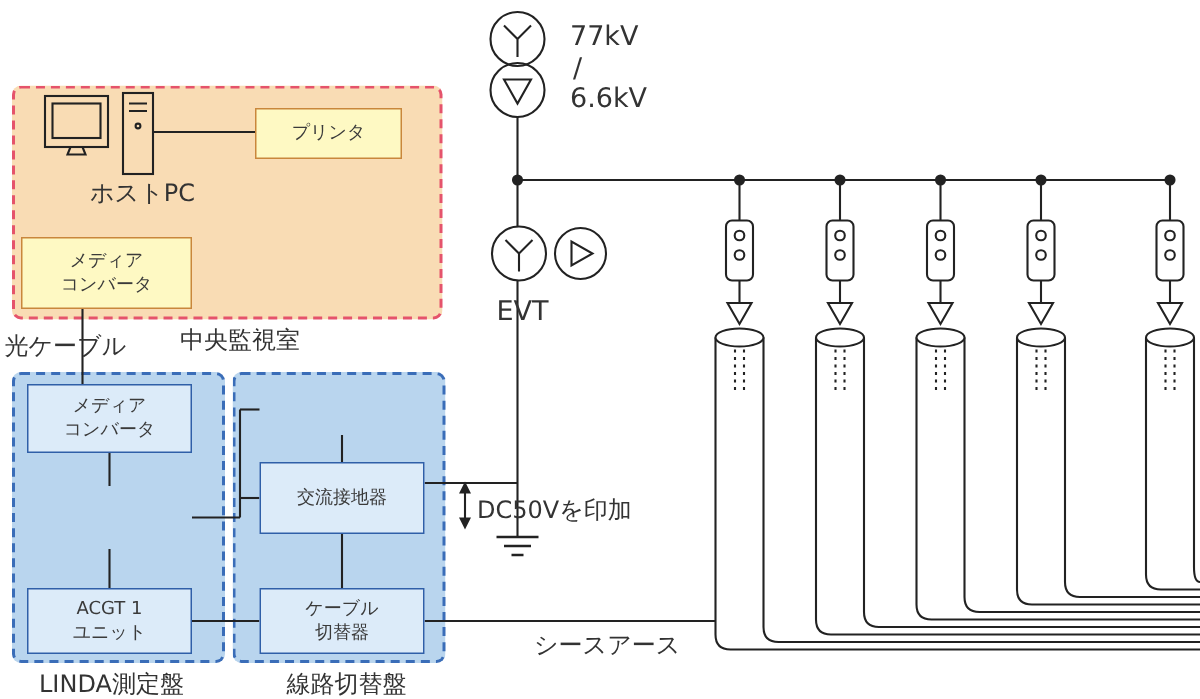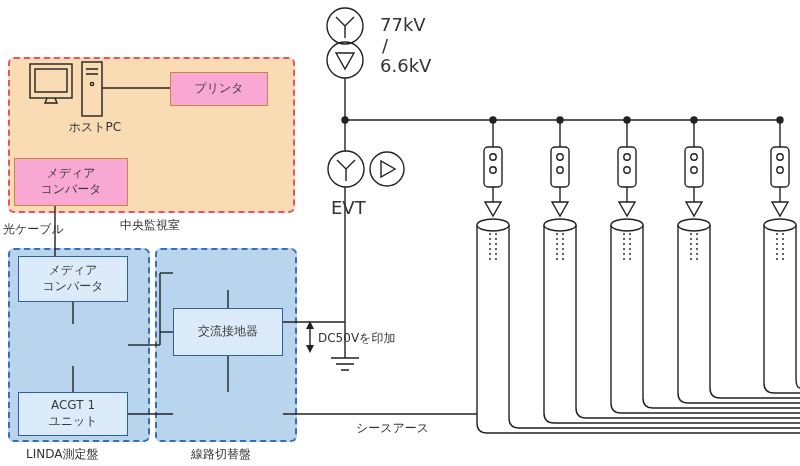--- a/index.html
+++ b/index.html
@@ -8,23 +8,23 @@
     font-family:"DejaVu Sans","Liberation Sans",sans-serif;color:#333;
   }
   svg{position:absolute;left:0;top:0;}
   .zone{position:absolute;box-sizing:border-box;border-radius:6px;}
   .zone-red{border:2px dashed #e5536b;background:#f9dcb4;}
   .zone-blue{border:2px dashed #3a6db8;background:#b9d5ee;}
   .box{
     position:absolute;box-sizing:border-box;display:flex;align-items:center;justify-content:center;
     text-align:center;white-space:pre-line;font-size:12px;line-height:1.3;color:#3a3a3a;
   }
-  .obox{background:#f9a8d4;border:1.6px solid #c9873c;}
+  .obox{background:#fef9c3;border:1.6px solid #c9873c;}
   .bbox{background:#dcebf9;border:1.6px solid #2f5fa8;}
-  .lbl{position:absolute;font-size:12px;color:#333;white-space:nowrap;}
+  .lbl{position:absolute;font-size:16px;color:#333;white-space:nowrap;}
   .lbl-volt{font-size:18px;}
 </style>
 </head>
 <body>
 
 <div class="stage">
 
   <div class="zone zone-red" style="left:8px;top:57px;width:287px;height:156px;"></div>
   <div class="zone zone-blue" style="left:8px;top:248px;width:142px;height:194px;"></div>
   <div class="zone zone-blue" style="left:155px;top:248px;width:142px;height:194px;"></div>
@@ -175,20 +175,22 @@
   <div class="box obox" style="left:170px;top:72px;width:98px;height:34px;">プリンタ</div>
   <div class="box obox" style="left:14px;top:158px;width:114px;height:48px;">メディア
 コンバータ</div>
 
   <div class="box bbox" style="left:18px;top:256px;width:110px;height:46px;">メディア
 コンバータ</div>
   <div class="box bbox" style="left:18px;top:392px;width:110px;height:44px;">ACGT 1
 ユニット</div>
 
   <div class="box bbox" style="left:173px;top:308px;width:110px;height:48px;">交流接地器</div>
+  <div class="box bbox" style="left:173px;top:392px;width:110px;height:44px;">ケーブル
+切替器</div>
 
   <div class="lbl lbl-volt" style="left:380px;top:14px;">77kV</div>
   <div class="lbl lbl-volt" style="left:382px;top:35px;">/</div>
   <div class="lbl lbl-volt" style="left:380px;top:55px;">6.6kV</div>
   <div class="lbl lbl-volt" style="left:331px;top:197px;">EVT</div>
 
   <div class="lbl" style="left:56px;top:119px;width:78px;text-align:center;">ホストPC</div>
   <div class="lbl" style="left:120px;top:217px;">中央監視室</div>
   <div class="lbl" style="left:3px;top:221px;text-align:right;">光ケーブル</div>
 

